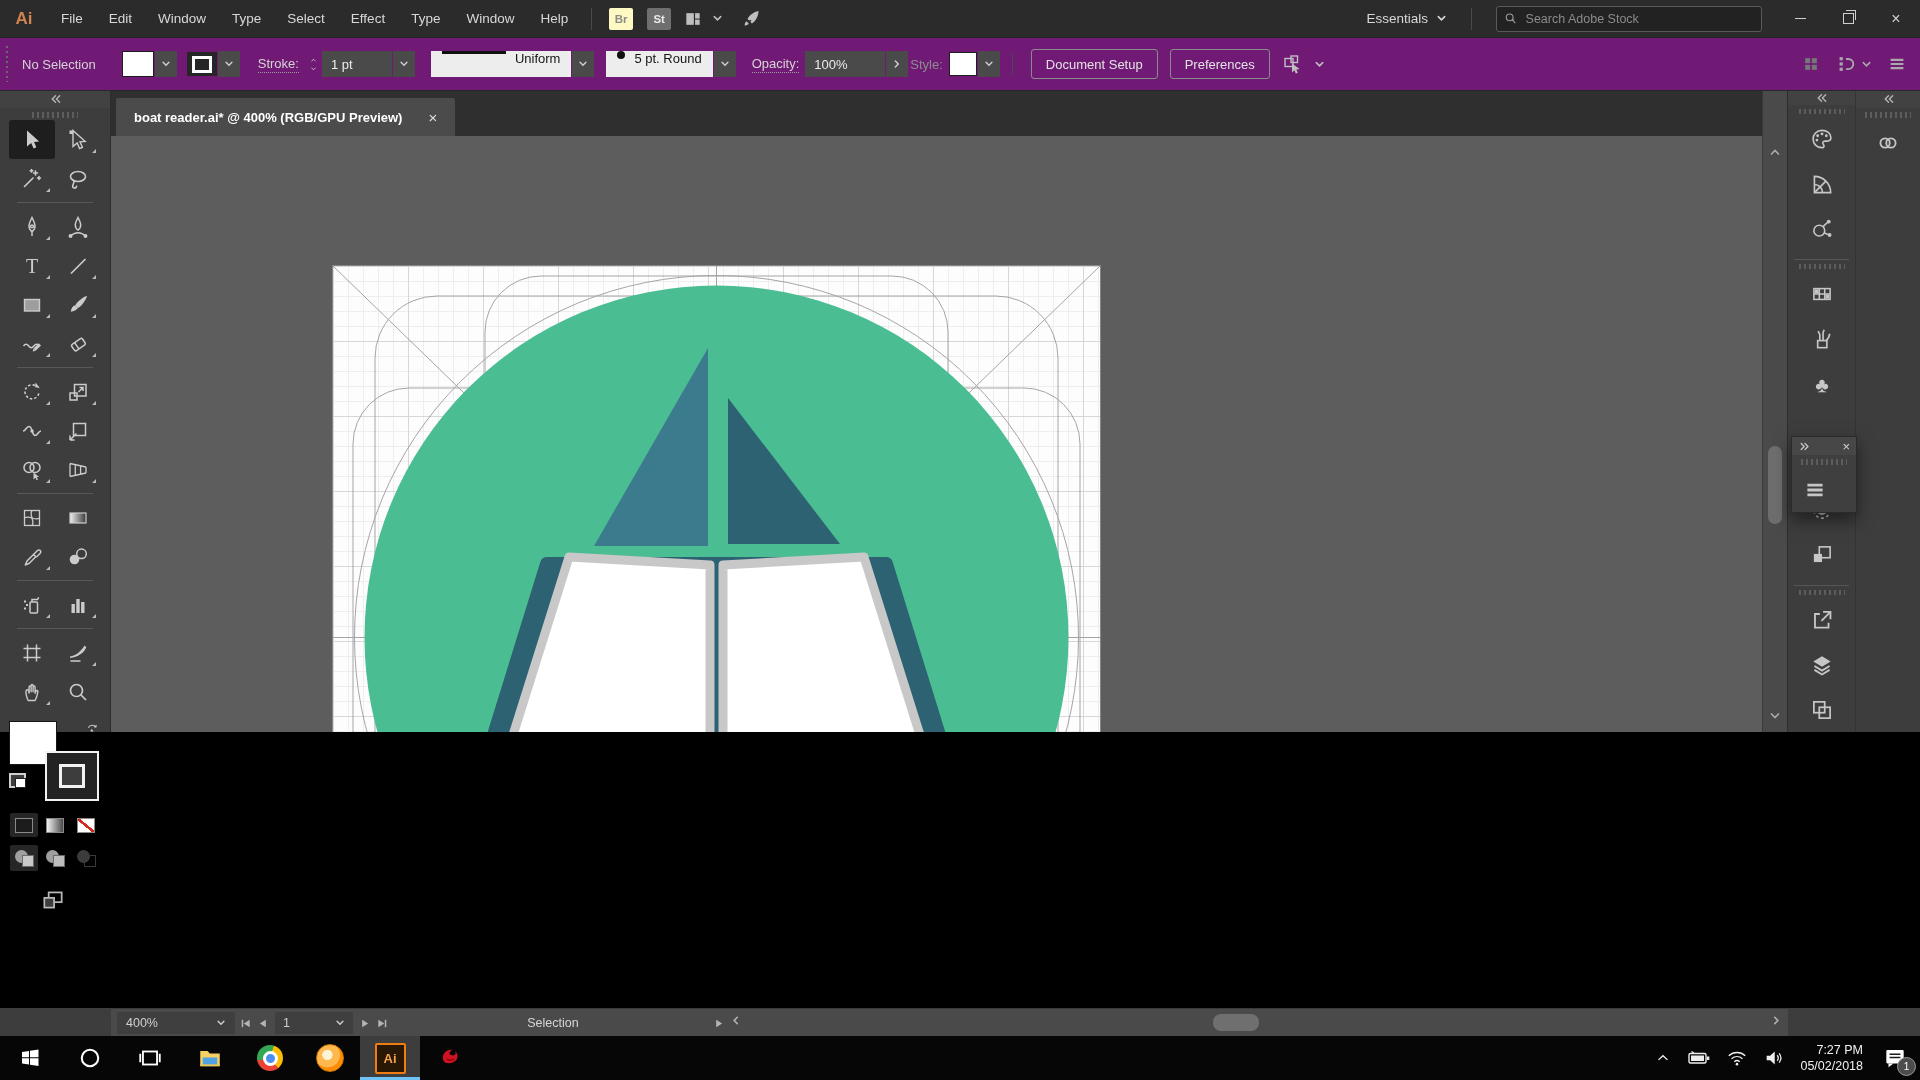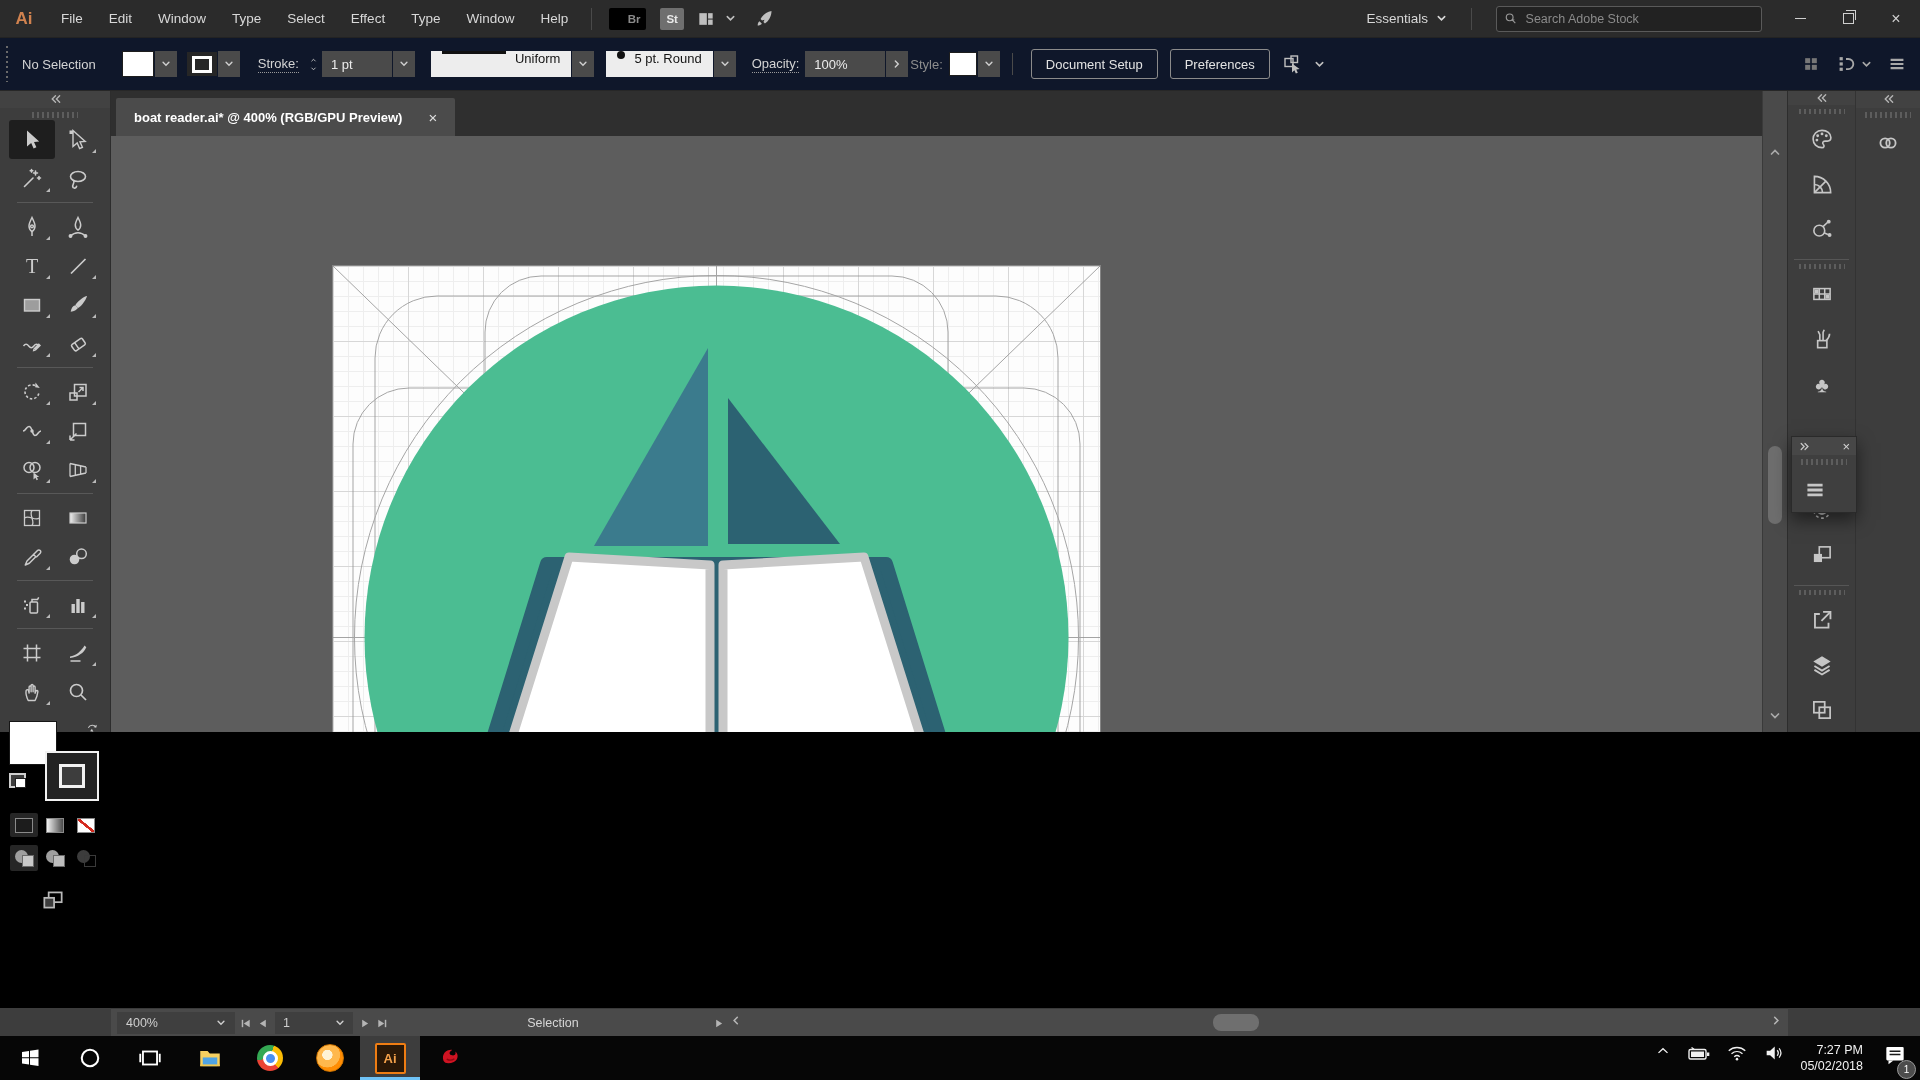--- a/index.html
+++ b/index.html
@@ -6,38 +6,38 @@
     font-family:"Liberation Sans",sans-serif;-webkit-font-smoothing:antialiased;}
   svg{display:block}
   
   .titlebar{position:absolute;top:0;left:0;right:0;height:37px;background:#2b2b2b;display:flex;
     align-items:center;color:#d8d8d8;font-size:13.5px;z-index:30;}
   .ai-logo{width:48px;text-align:center;color:#d0824f;font-weight:bold;font-size:17px;}
   .menu-item{padding:0 13px;line-height:37px;cursor:default;}
   .tb-sep{width:1px;height:22px;background:#4a4a4a;margin:0 10px;}
   .chip{width:24px;height:22px;border-radius:2px;display:flex;align-items:center;justify-content:center;
     font-size:11.5px;font-weight:bold;margin:0 7px;}
-  .chip-br{background:#000000;color:#8a8a8a;padding-left:13px;}
+  .chip-br{background:#fef9c3;color:#8a8a8a;}
   .chip-st{background:#6f6f6f;color:#e9e9e9;}
   .tb-ic{color:#bfbfbf;margin:0 5px;}
   .tb-chev{color:#bfbfbf;margin:0 4px;}
   .tb-right{margin-left:auto;display:flex;align-items:center;}
   .workspace{display:flex;align-items:center;gap:8px;margin-right:14px;}
   .searchbox{width:250px;height:24px;background:#222;border:1px solid #5a5a5a;border-radius:3px;
     display:flex;align-items:center;padding:0 7px;gap:6px;margin:0 14px;}
   .searchbox input{background:transparent;border:none;outline:none;color:#c9c9c9;font-size:12.5px;width:100%;
     font-family:"Liberation Sans",sans-serif;}
   .searchbox input::placeholder{color:#8b8b8b;}
   .winbtn{width:48px;height:37px;display:flex;align-items:center;justify-content:center;color:#cfcfcf;}
   .wb-min{width:11px;height:1px;background:#cfcfcf;display:block;}
   .wb-rest{width:9px;height:9px;border:1px solid #cfcfcf;position:relative;display:block;}
   .wb-rest::before{content:"";position:absolute;left:2px;top:-4px;width:9px;height:9px;border:1px solid #cfcfcf;border-bottom:none;border-left:none;}
   .wb-close{font-size:16px;line-height:1;}
   
-  .controlbar{position:absolute;top:37px;left:0;right:0;height:52px;background:#0f172a;
+  .controlbar{position:absolute;top:37px;left:0;right:0;height:52px;background:#701a75;
     border-top:1px solid #232323;border-bottom:1px solid #272727;display:flex;align-items:center;
     color:#cfcfcf;font-size:13px;z-index:29;padding-left:4px;}
   .grip-v{width:4px;height:36px;margin:0 8px 0 2px;
     background:repeating-linear-gradient(#6a6a6a 0 2px,transparent 2px 5px);width:2px;}
   .cb-label{margin:0 6px;color:#d4d4d4;}
   .cb-label.dim{color:#8d8d8d;}
   .dotted-u{border-bottom:1px dotted #9a9a9a;padding-bottom:1px;}
   .cb-field{background:#4a4a4a;height:26px;display:flex;align-items:center;padding:0 9px;color:#ececec;}
   .chevbtn{width:22px;height:26px;background:#4a4a4a;display:flex;align-items:center;justify-content:center;
     color:#d0d0d0;margin-left:1px;}
@@ -144,21 +144,21 @@
   .tb-app.active{background:#3d3d3d;}
   .tb-app.active::after{content:"";position:absolute;left:0;right:0;bottom:0;height:3px;background:#6fc3f7;}
   .ai-chip{width:27px;height:27px;background:#2a1807;border:2px solid #ef7d13;border-radius:2px;display:flex;
     align-items:center;justify-content:center;color:#f5a24b;font-weight:bold;font-size:13px;}
   .chrome-ic{width:26px;height:26px;border-radius:50%;
     background:conic-gradient(from 140deg,#ea4335 0 33%,#34a853 0 66%,#fbbc05 0);
     display:flex;align-items:center;justify-content:center;}
   .chrome-dot{width:9px;height:9px;background:#4a90ef;border:3px solid #fff;border-radius:50%;}
   .citrus-ic{width:26px;height:26px;border-radius:50%;border:1px solid #cf7400;
     background:radial-gradient(circle at 40% 38%,#fff3d6 0 22%,#ffb84d 24% 55%,#ff8d04 57%);}
-  .tb-tray{margin-left:auto;display:flex;gap:15px;padding-right:12px;color:#ececec;}
+  .tb-tray{margin-left:auto;display:flex;align-items:center;gap:15px;padding-right:12px;color:#ececec;}
   .tb-clock{text-align:right;font-size:12.5px;line-height:1.3;color:#f2f2f2;}
   .tb-note{position:relative;margin-left:4px;}
   .note-badge{position:absolute;right:-8px;bottom:-5px;width:17px;height:17px;border-radius:50%;background:#4c4c4c;
     border:1px solid #9a9a9a;color:#fff;font-size:10px;display:flex;align-items:center;justify-content:center;}
 </style>
 </head>
 <body>
 
 <svg width="0" height="0" style="position:absolute">
 <defs>

